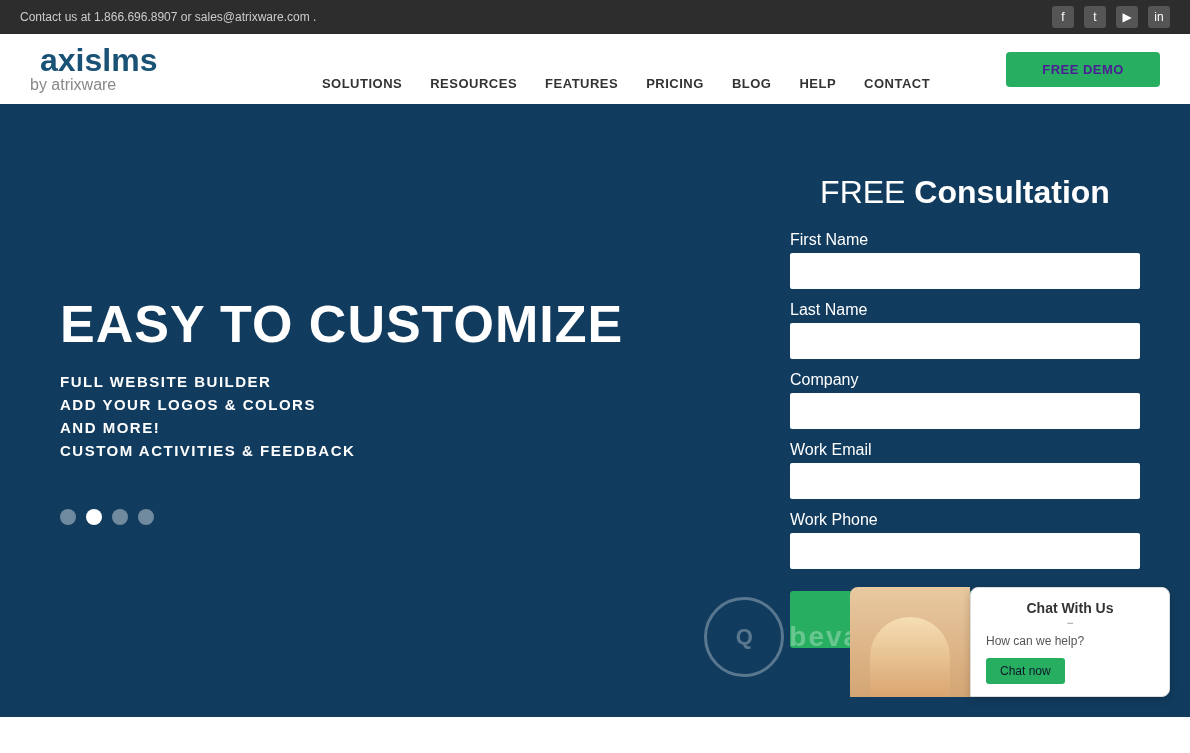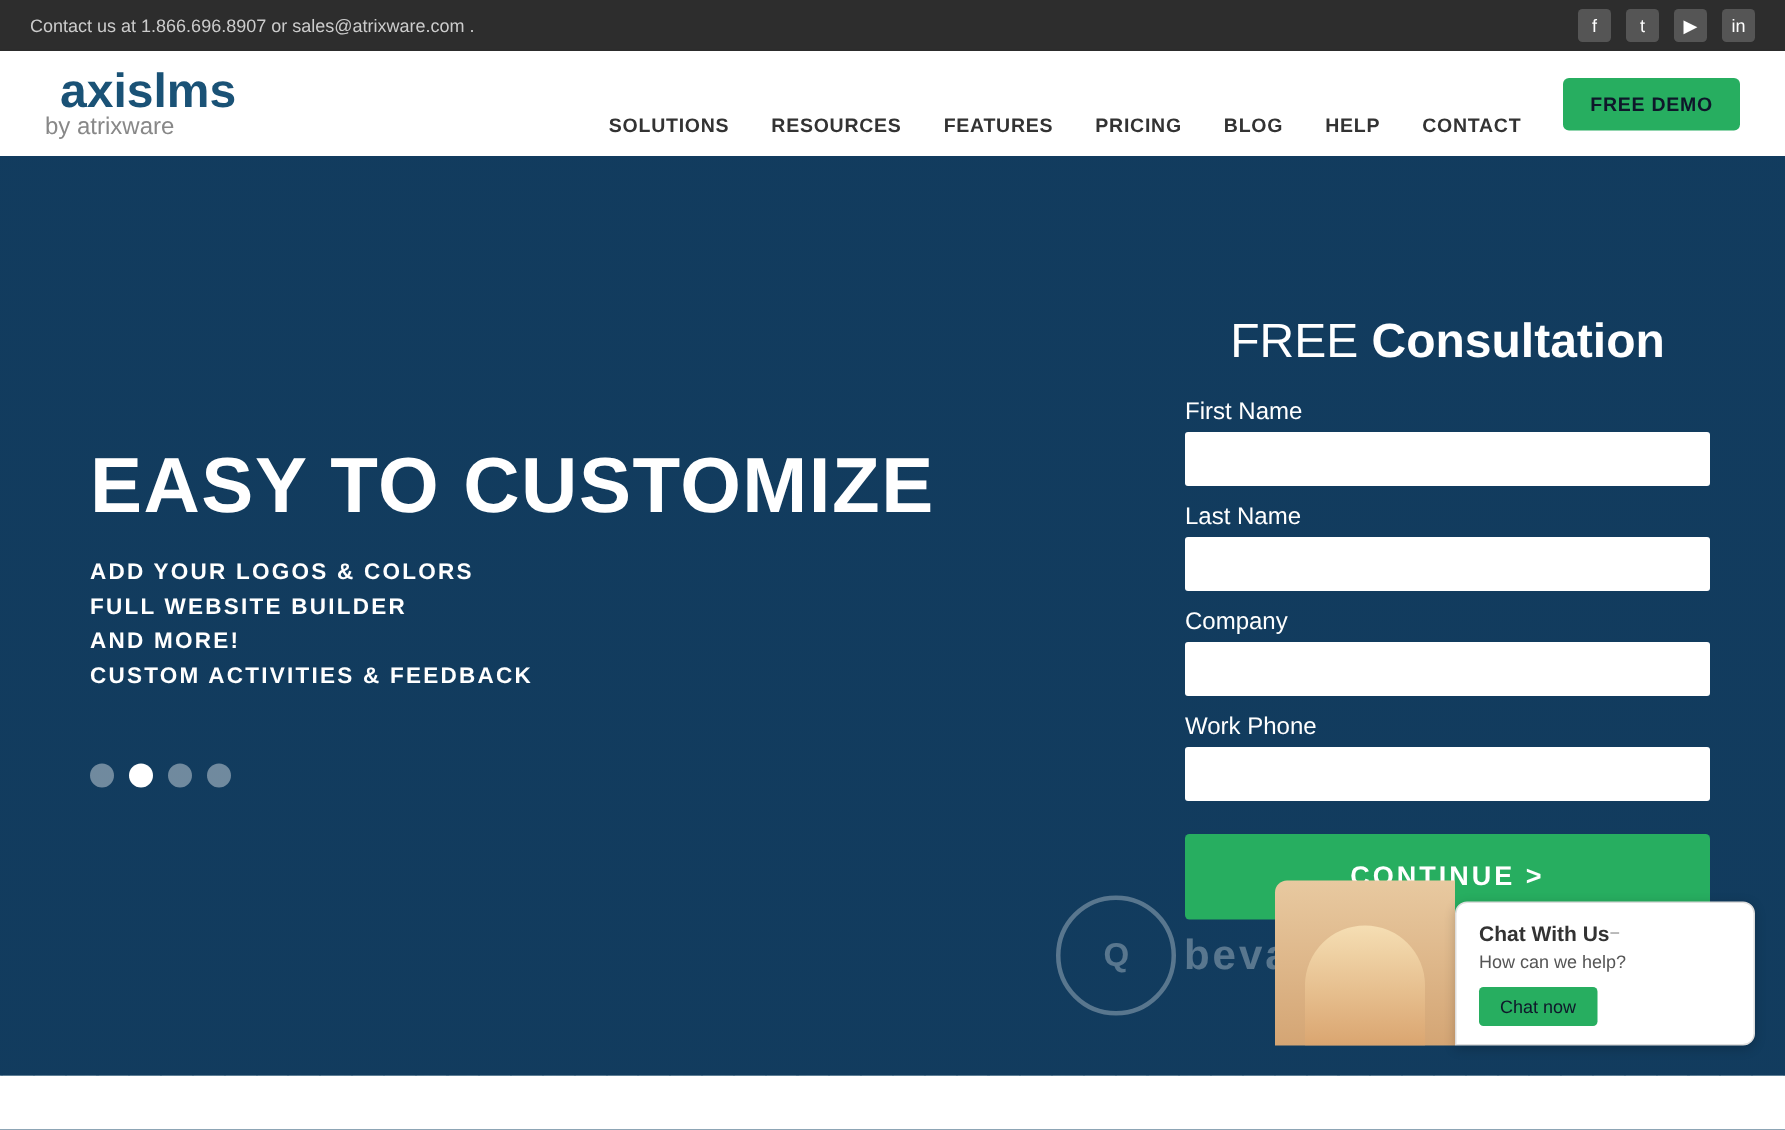--- a/index.html
+++ b/index.html
@@ -48,28 +48,29 @@
       font-size: 13px;
       font-weight: 600;
       color: #333;
       text-decoration: none;
       letter-spacing: 0.5px;
       cursor: pointer;
       margin-top: 28px;
     }
     .free-demo-btn {
       background: #27ae60;
-      color: #0f172a;
-      padding: 10px 18px;
+      color: #4c1d95;
+      padding: 10px 36px;
       border-radius: 4px;
       font-size: 13px;
       font-weight: bold;
       cursor: pointer;
       border: none;
       letter-spacing: 0.5px;
+      margin-left: 48px;
     }
 
     
     .hero {
       position: relative;
       width: 1190px;
       height: 613px;
       background: #1a4a6b;
       overflow: hidden;
       display: flex;
@@ -213,20 +214,21 @@
       padding: 12px 15px;
       width: 200px;
       box-shadow: 0 2px 8px rgba(0,0,0,0.2);
       position: relative;
     }
     .chat-bubble-header {
       display: flex;
       justify-content: flex-start;
       align-items: center;
       margin-bottom: 4px;
+      flex-direction: column;
     }
     .chat-title { font-size: 14px; font-weight: bold; color: #333; }
     .chat-close { font-size: 12px; color: #999; cursor: pointer; }
     .chat-subtitle { font-size: 12px; color: #555; margin-bottom: 10px; }
     .chat-now-btn {
       background: #27ae60;
       color: #0f172a;
       border: none;
       padding: 6px 14px;
       border-radius: 3px;
@@ -294,22 +296,22 @@
   </div>
 </nav>
 
 <div class="hero">
   <div class="hero-bg-img"></div>
   <div class="hero-bg"></div>
 
   <div class="hero-left">
     <h1 class="hero-title">EASY TO CUSTOMIZE</h1>
     <ul class="hero-bullets">
+      <li>FULL WEBSITE BUILDER</li>
       <li>ADD YOUR LOGOS &amp; COLORS</li>
-      <li>FULL WEBSITE BUILDER</li>
       <li>AND MORE!</li>
       <li>CUSTOM ACTIVITIES &amp; FEEDBACK</li>
     </ul>
     <div class="dots-nav">
       <div class="dot"></div>
       <div class="dot active"></div>
       <div class="dot"></div>
       <div class="dot"></div>
     </div>
   </div>
@@ -325,20 +327,24 @@
     </div>
     <div class="form-group">
       <label class="form-label">Last Name</label>
       <input class="form-input" type="text" style="">
     </div>
     <div class="form-group">
       <label class="form-label">Company</label>
       <input class="form-input" type="text" style="">
     </div>
     <div class="form-group">
+      <label class="form-label">Work Email</label>
+      <input class="form-input" type="email" style="">
+    </div>
+    <div class="form-group">
       <label class="form-label">Work Phone</label>
       <input class="form-input" type="tel" style="">
     </div>
     <button class="continue-btn">CONTINUE  &gt;</button>
   </div>
 
   <div class="watermark">
     <div class="watermark-circle">
       <span style="font-size:22px;color:rgba(255,255,255,0.6);font-weight:bold;">Q</span>
     </div>

